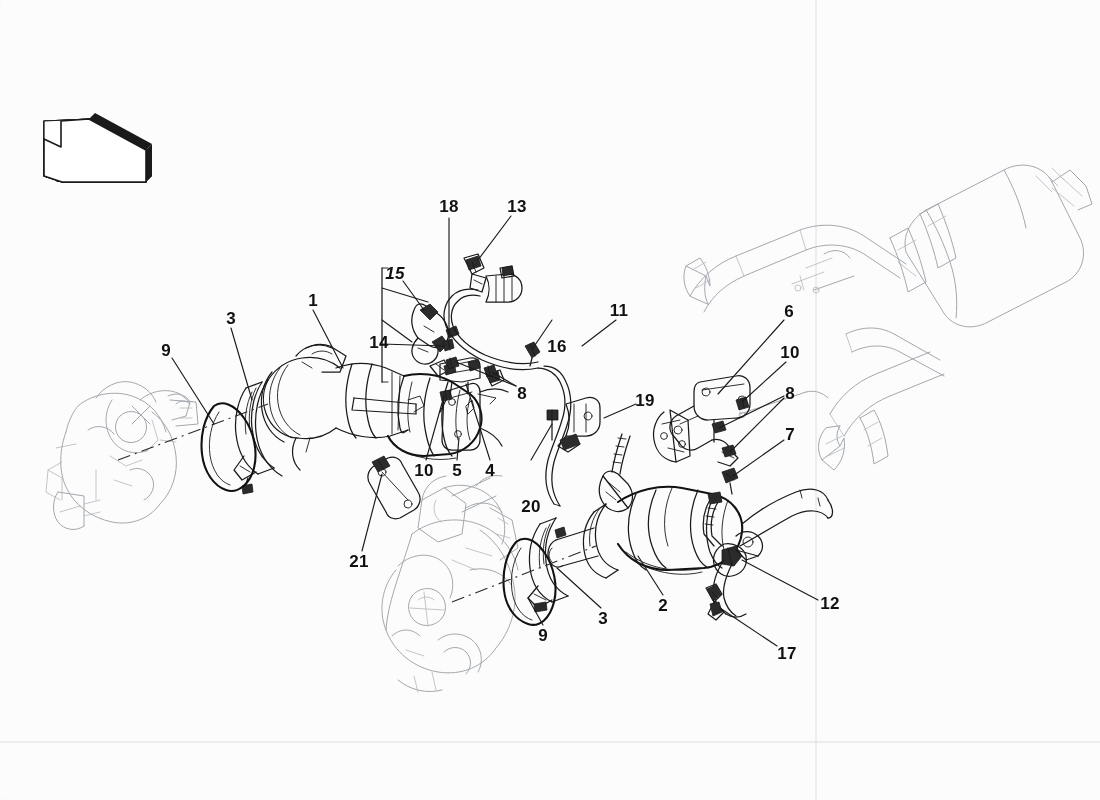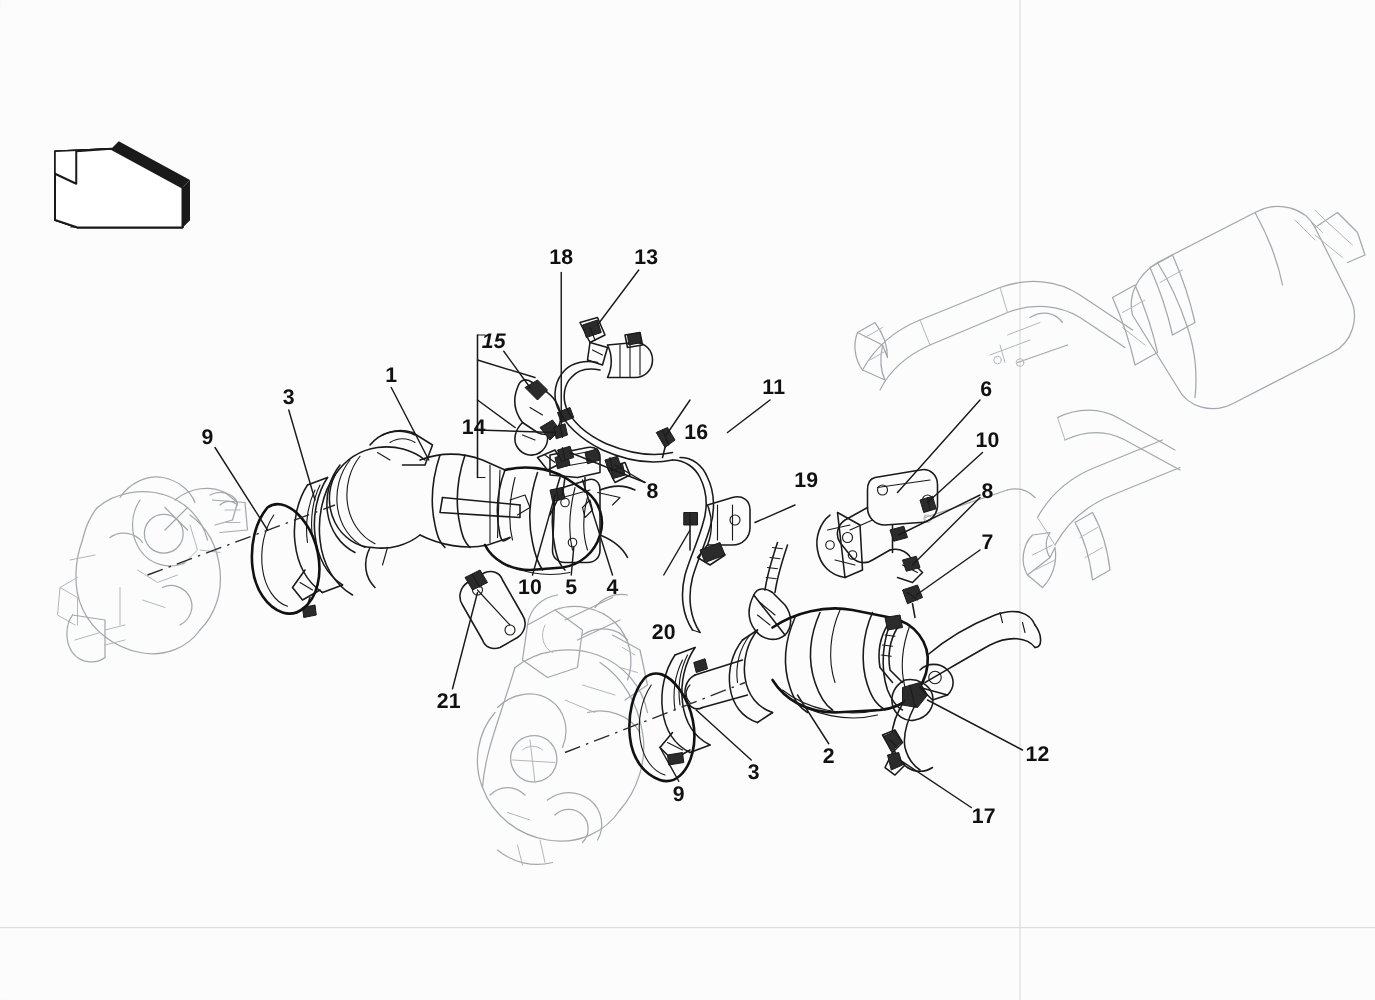--- a/index.html
+++ b/index.html
@@ -599,21 +599,21 @@
       <div class="label" style="left: 313px; top: 300px;">1</div>
       <div class="label" style="left: 379px; top: 312px; margin-top: 30px;">14</div>
       <div class="label" style="left: 557px; top: 310px; margin-top: 36px;">16</div>
       <div class="label" style="left: 619px; top: 310px;">11</div>
       <div class="label" style="left: 231px; top: 318px;">3</div>
       <div class="label" style="left: 789px; top: 311px;">6</div>
       <div class="label" style="left: 166px; top: 350px;">9</div>
       <div class="label" style="left: 790px; top: 352px;">10</div>
       <div class="label" style="left: 790px; top: 393px;">8</div>
       <div class="label" style="left: 522px; top: 393px;">8</div>
-      <div class="label" style="left: 645px; top: 384px;">19</div>
+      <div class="label" style="left: 645px; top: 400px;">19</div>
       <div class="label" style="left: 790px; top: 434px;">7</div>
       <div class="label" style="left: 424px; top: 470px;">10</div>
       <div class="label" style="left: 457px; top: 470px;">5</div>
       <div class="label" style="left: 490px; top: 470px;">4</div>
       <div class="label" style="left: 531px; top: 470px; margin-top: 36px;">20</div>
       <div class="label" style="left: 359px; top: 561px;">21</div>
       <div class="label" style="left: 543px; top: 635px;">9</div>
       <div class="label" style="left: 603px; top: 618px;">3</div>
       <div class="label" style="left: 663px; top: 605px;">2</div>
       <div class="label" style="left: 830px; top: 603px;">12</div>

